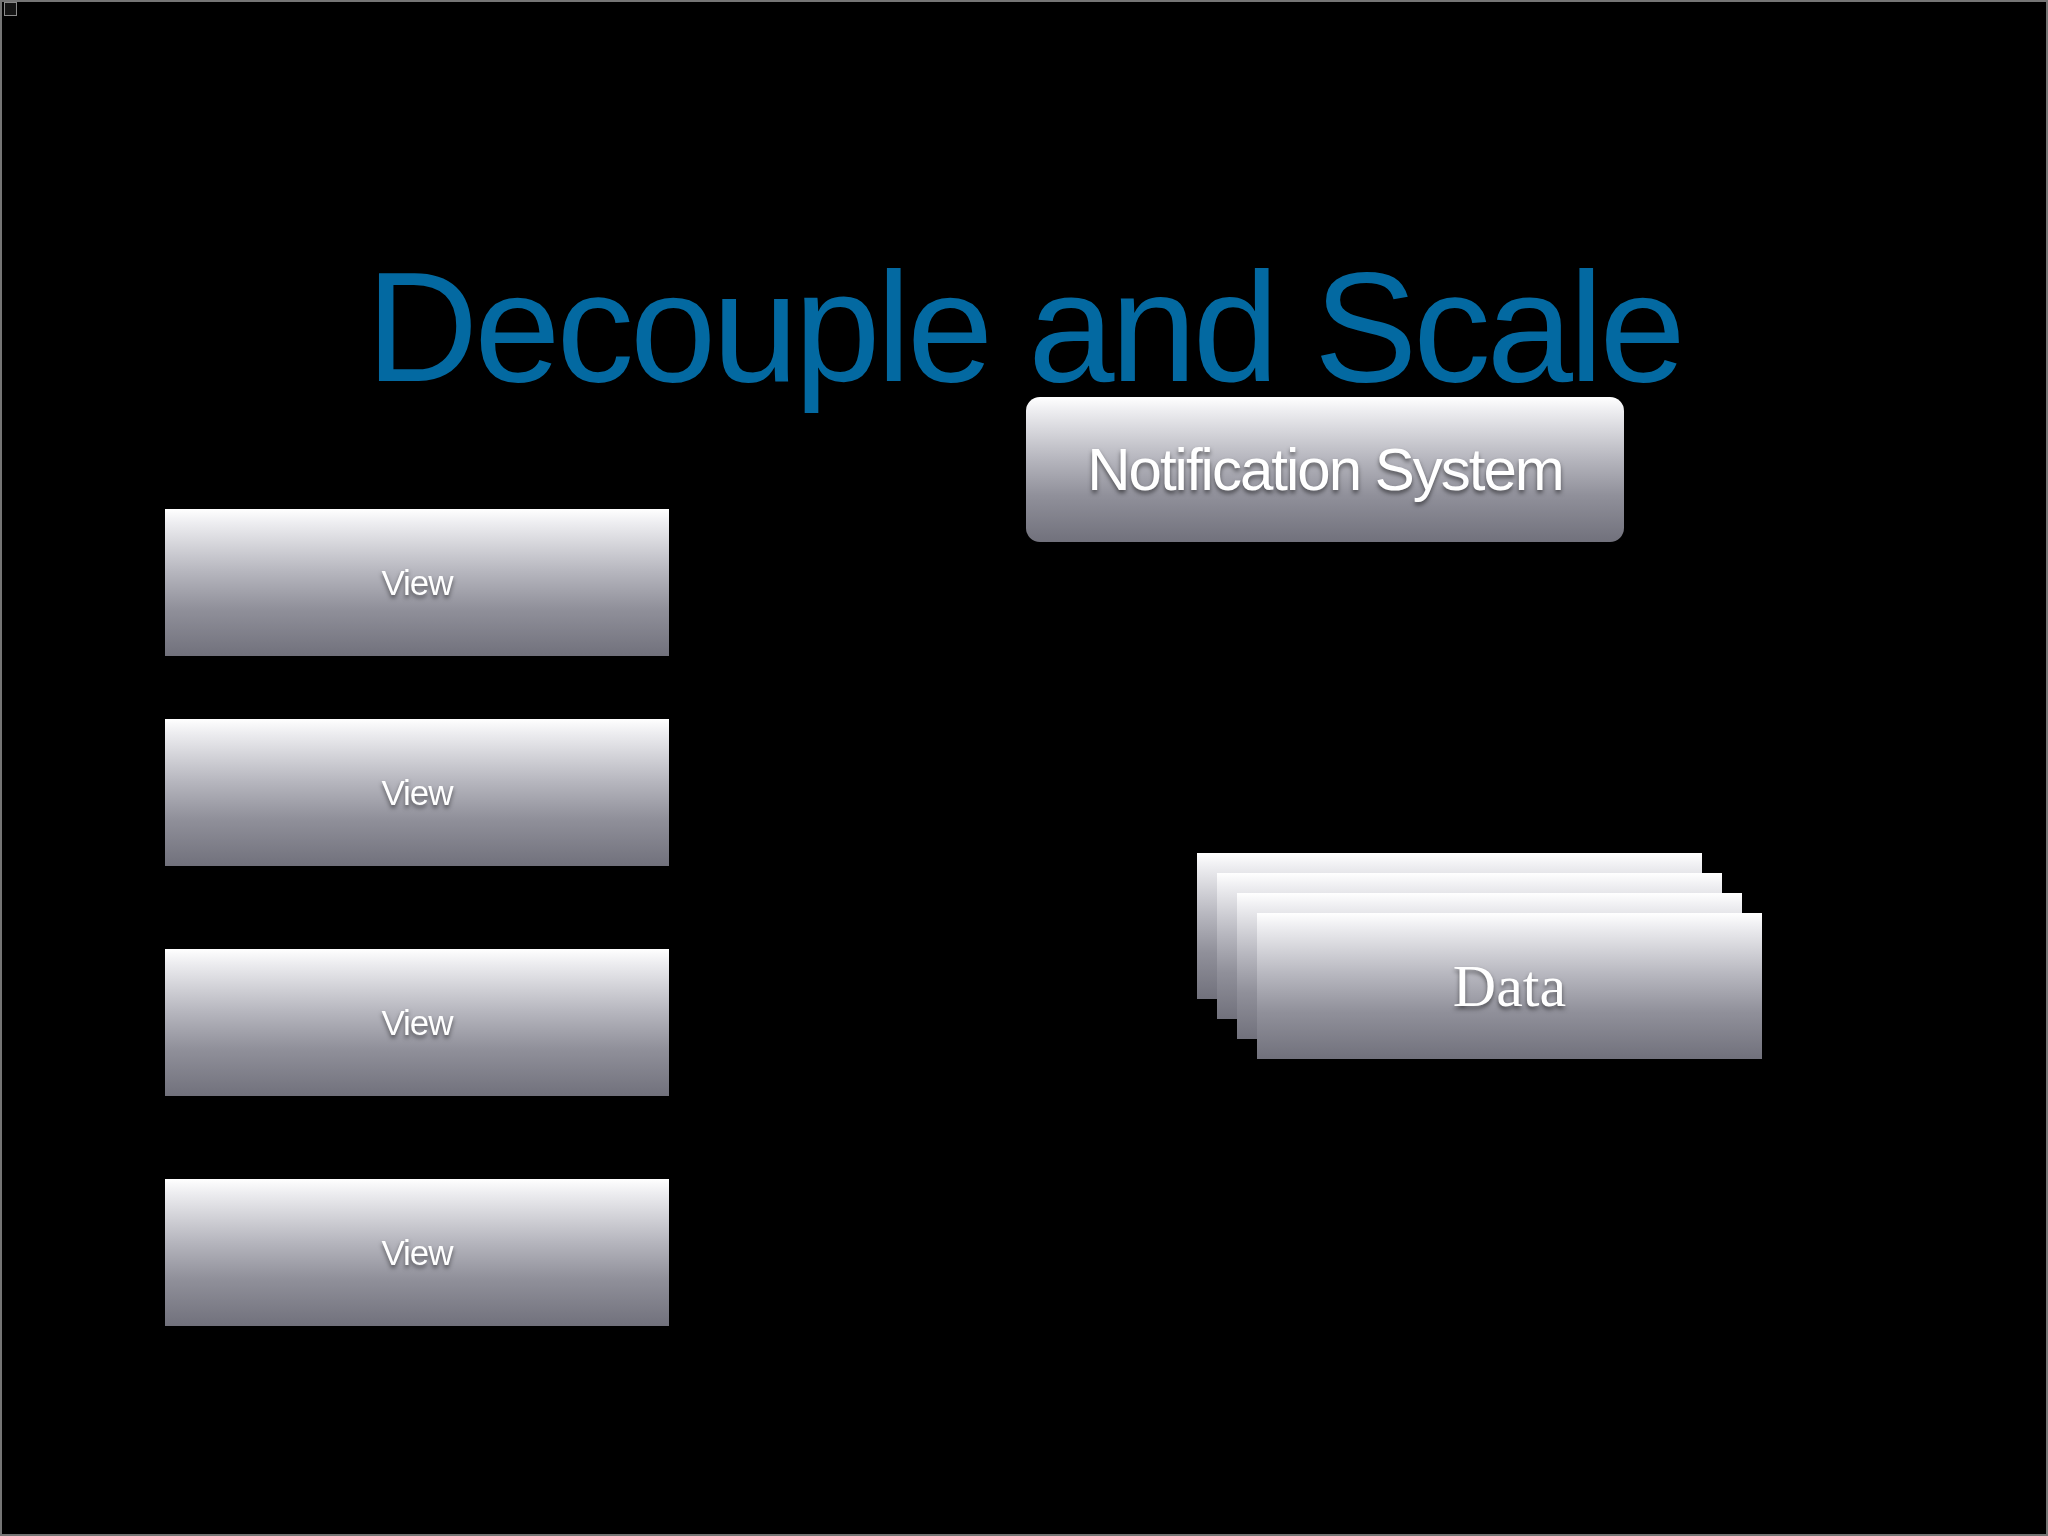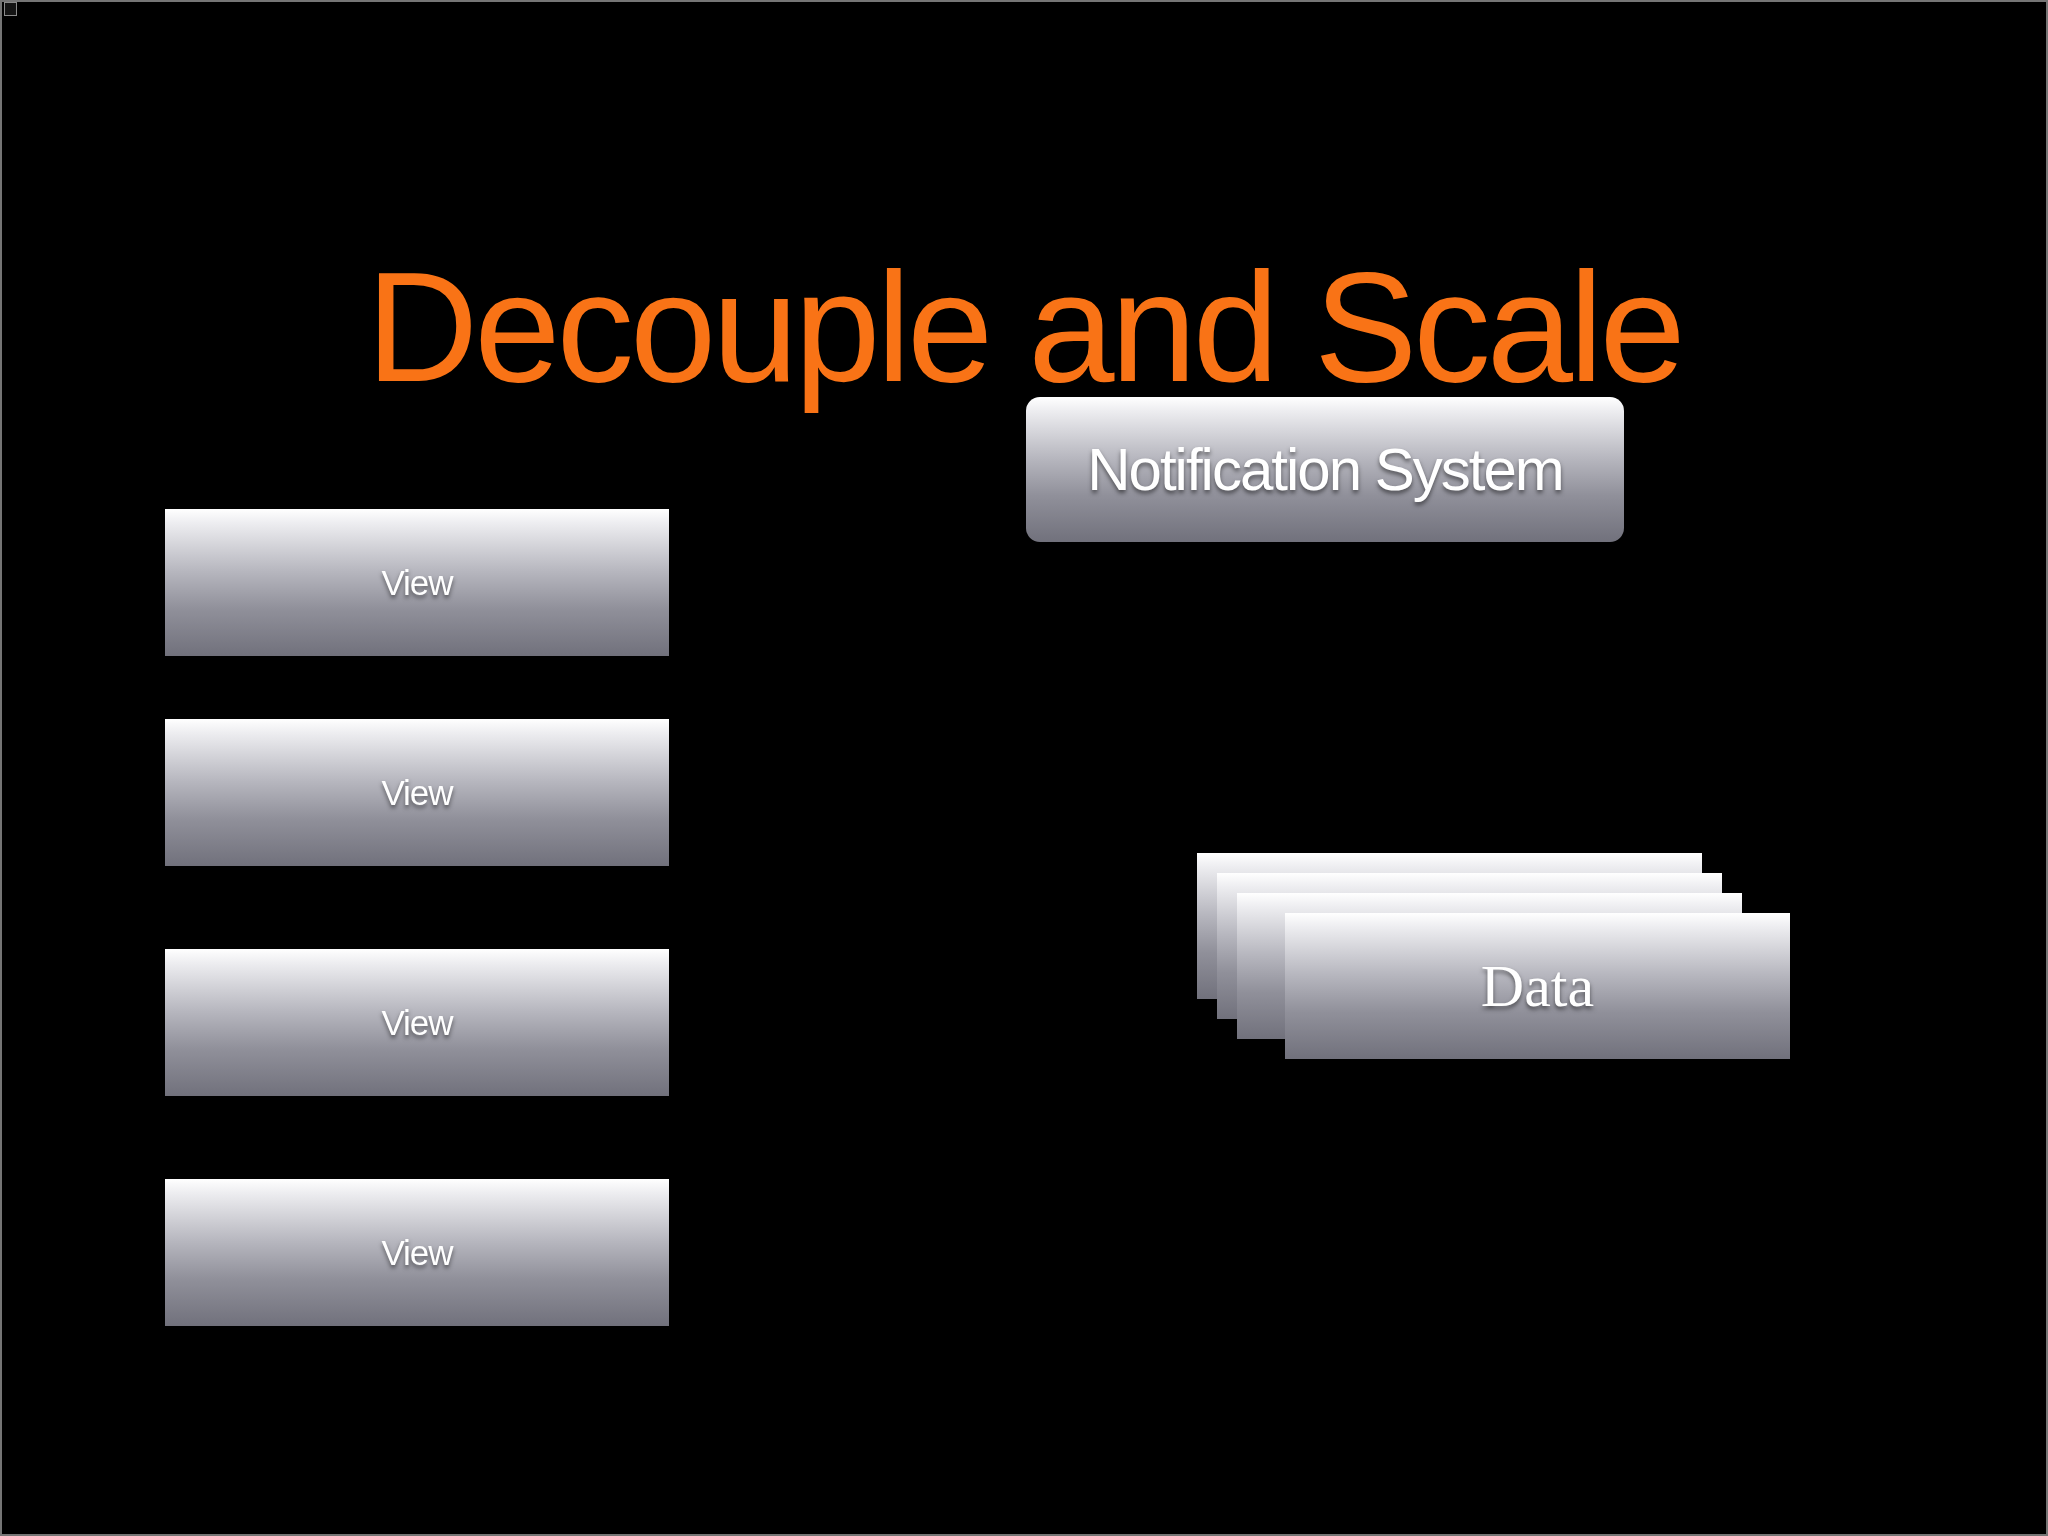--- a/index.html
+++ b/index.html
@@ -24,21 +24,21 @@
     height: 12px;
     border: 1px solid #8a8a8a;
     background: #141414;
   }
   .slide-title {
     position: absolute;
     top: 131px;
     left: 0;
     width: 100%;
     text-align: center;
-    color: #f97316;
+    color: #0369a1;
     font-size: 155px;
     line-height: 1.2;
     font-weight: 400;
     letter-spacing: -4px;
     white-space: nowrap;
   }
   .gbox {
     position: absolute;
     background: linear-gradient(180deg,
       #ffffff 0%,
@@ -84,21 +84,21 @@
   }
 
   
   .data-layer {
     width: 505px;
     height: 146px;
   }
   .data-layer-1 { left: 1197px; top: 853px; }
   .data-layer-2 { left: 1217px; top: 873px; }
   .data-layer-3 { left: 1237px; top: 893px; }
-  .data-front   { left: 1257px; top: 913px; margin-left: 28px; }
+  .data-front   { left: 1257px; top: 913px; }
   .data-front .label {
     font-family: "Liberation Serif", serif;
     font-size: 60px;
   }
 </style>
 </head>
 <body>
 
 <div class="slide">
 

